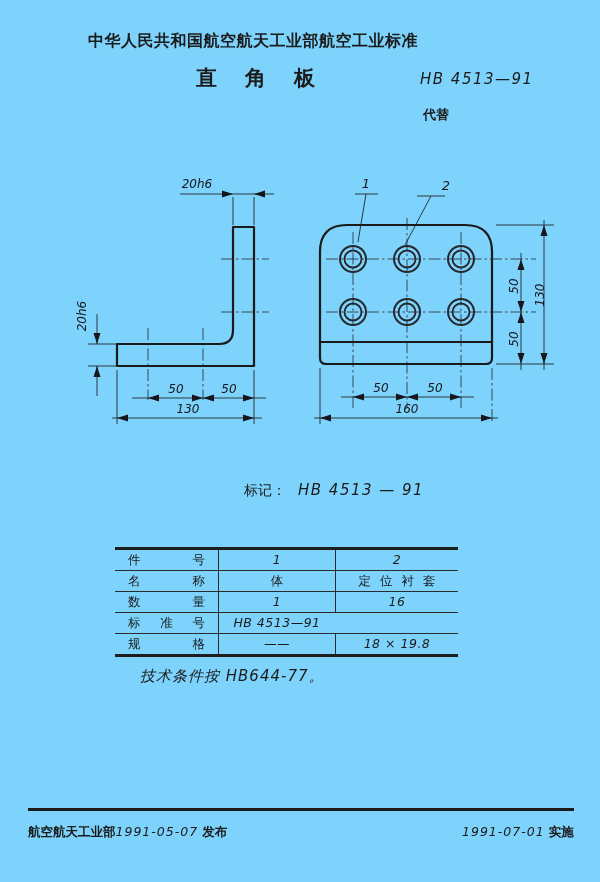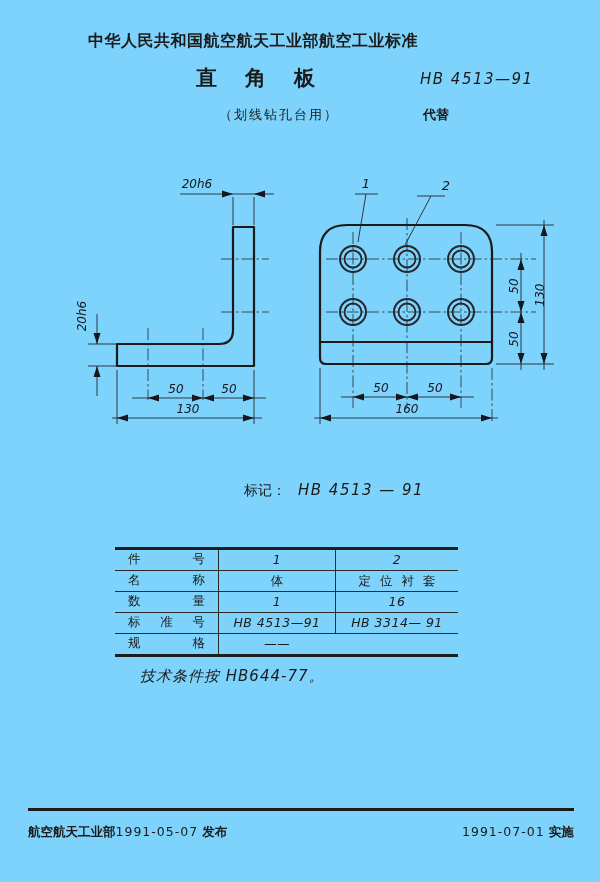--- a/index.html
+++ b/index.html
@@ -24,42 +24,41 @@
   .pl{font-size:13px;}
   
   .marking{position:absolute;left:212px;top:481px;font-size:14px;white-space:nowrap;margin-left:32px;}
   .marking .val{font-style:italic;font-size:15px;letter-spacing:1.5px;margin-left:12px;}
   
   .htable{position:absolute;left:115px;top:547px;width:343px;
     border-top:3px solid #1d1d1d;border-bottom:3px solid #1d1d1d;}
   .trow{display:flex;height:20px;line-height:20px;border-bottom:1.4px solid #2b2b2b;}
   .trow:last-child{border-bottom:none;}
   .tc{font-size:12.5px;text-align:center;box-sizing:border-box;overflow:hidden;white-space:nowrap;}
-  .tc.lbl{width:103px;text-align:justify;text-align-last:justify;padding:0 13px;font-family:Liberation Mono, monospace;}
+  .tc.lbl{width:103px;text-align:justify;text-align-last:justify;padding:0 13px;}
   .tc.c1{width:117px;border-left:1.4px solid #2b2b2b;font-style:italic;letter-spacing:.5px;}
   .tc.c2{flex:1;border-left:1.4px solid #2b2b2b;font-style:italic;letter-spacing:.5px;}
   .tc.cjk{font-style:normal;letter-spacing:0;}
   .tc.spread{letter-spacing:9px;text-indent:9px;}
   
   .note{position:absolute;left:140px;top:667px;font-size:15px;font-style:italic;letter-spacing:1px;white-space:nowrap;}
   .foot-rule{position:absolute;left:28px;top:808px;width:546px;height:3px;background:#1b1b1b;}
   .foot-left{position:absolute;left:28px;top:824px;font-size:12.5px;white-space:nowrap;}
   .foot-right{position:absolute;left:462px;top:824px;font-size:12.5px;white-space:nowrap;}
   .bold{font-weight:bold;}
-  .hand{letter-spacing:1px;}
+  .hand{font-style:italic;letter-spacing:1px;}
 </style>
 </head>
 <body>
 
 <div class="page">
 
   <div class="org-line">中华人民共和国航空航天工业部航空工业标准</div>
   <div class="doc-title">直角板</div>
   <div class="std-no">HB 4513—91</div>
-  <div class="subtitle">（划线钻孔台用）</div>
   <div class="replaces">代替</div>
 
   <svg class="drawing" viewBox="0 0 600 290">
 
     <g>
       <path class="outline" d="M117,198 L117,176 L219,176 Q233,176 233,162 L233,59 L254,59 L254,198 Z"></path>
 
       <g>
         <path class="cl" d="M221,91 H269"></path>
         <path class="cl" d="M221,144 H269"></path>
@@ -191,25 +190,25 @@
       <div class="tc c2 cjk spread">定位衬套</div>
     </div>
     <div class="trow">
       <div class="tc lbl">数量</div>
       <div class="tc c1">1</div>
       <div class="tc c2">16</div>
     </div>
     <div class="trow">
       <div class="tc lbl">标准号</div>
       <div class="tc c1">HB 4513—91</div>
-      <div class="tc c2">HB 3314— 91</div>
     </div>
     <div class="trow">
       <div class="tc lbl">规格</div>
       <div class="tc c1">——</div>
+      <div class="tc c2">18 × 19.8</div>
     </div>
   </div>
 
   <div class="note">技术条件按 HB644-77。</div>
 
   <div class="foot-rule"></div>
   <div class="foot-left">
     <span class="bold">航空航天工业部</span><span class="hand">1991-05-07</span>&nbsp;<span class="bold">发布</span>
   </div>
   <div class="foot-right">

